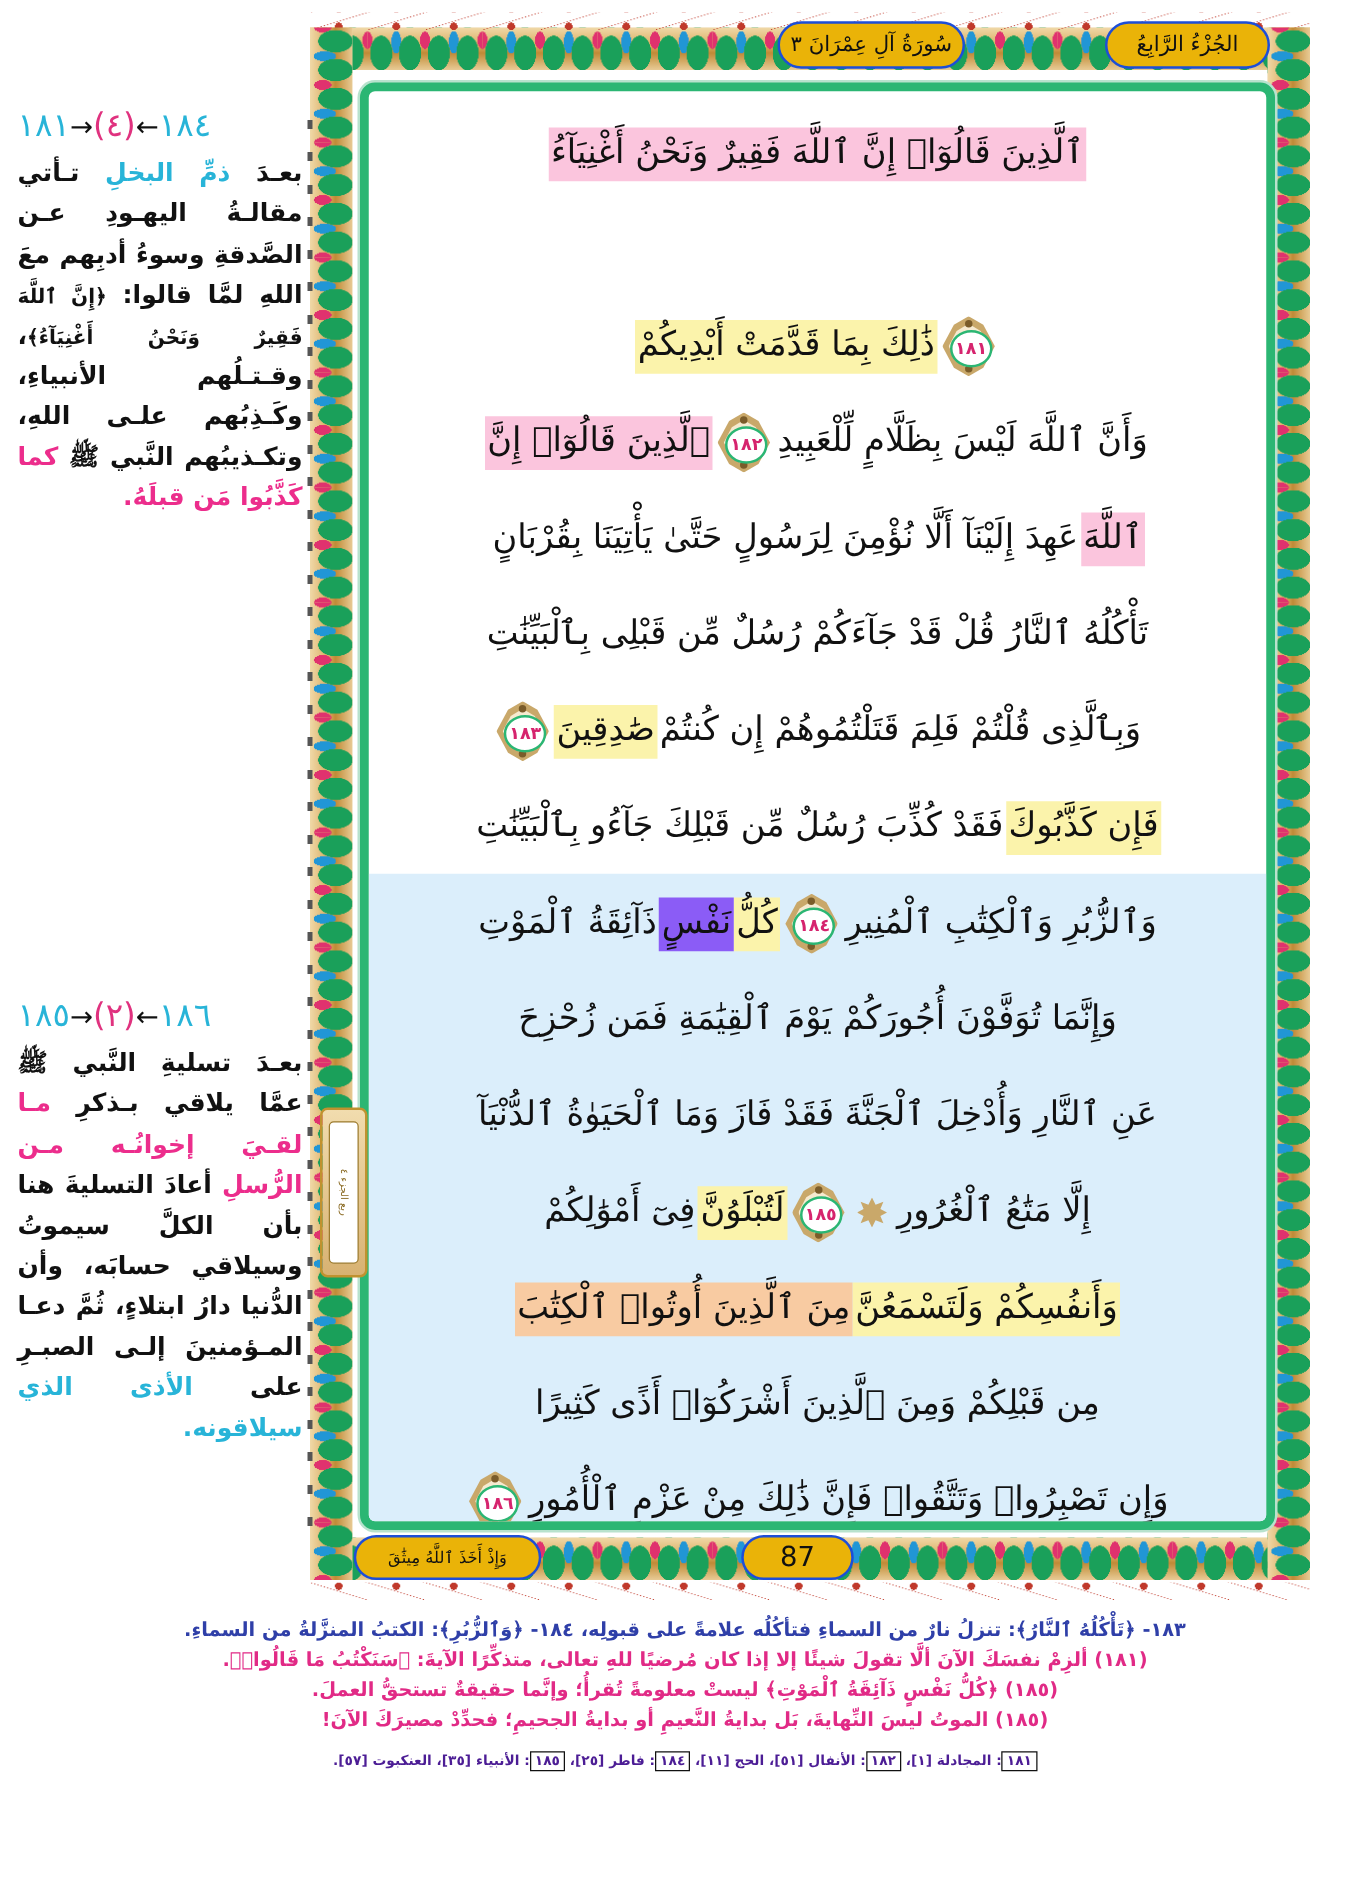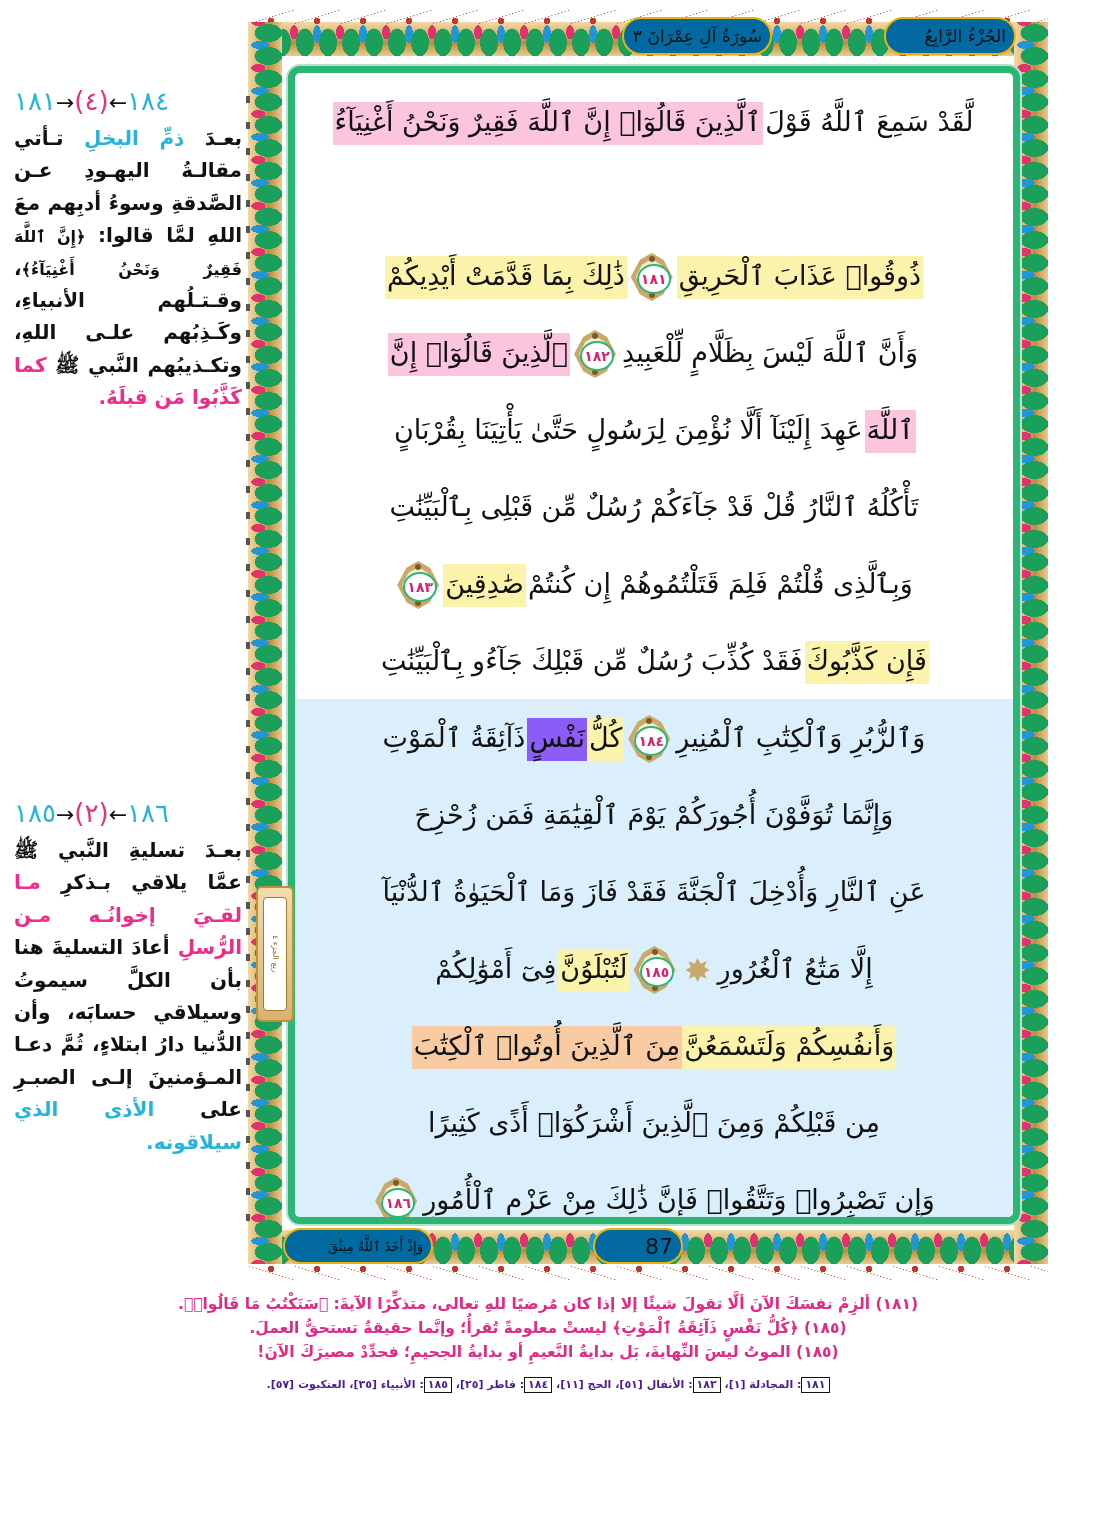--- a/index.html
+++ b/index.html
@@ -43,24 +43,24 @@
     position:absolute;height:14px;
     background-repeat:repeat-x;background-size:46px 14px;
     background-image:
       linear-gradient(to bottom right, transparent 49%, #c0392b 50%, transparent 51%),
       radial-gradient(circle 3px at 23px 11px, #c0392b 0 99%, transparent 100%);
   }
 
   
   .cartouche{
     position:absolute;
-    background:#0369a1;
-    border:2px solid #eab308;
+    background:#eab308;
+    border:2px solid #1d4ed8;
     border-radius:22px;
-    display:flex;align-items:center;
+    display:flex;align-items:center;justify-content:center;
     z-index:6;
     color:#111;
     font-size:17px;
     white-space:nowrap;
     padding:0 8px;
     box-sizing:border-box;
   }
   #surah-cartouche{left:622px;top:17px;width:150px;height:38px;}
   #juz-cartouche{left:884px;top:17px;width:132px;height:38px;}
   #catchword-cartouche{left:283px;top:1228px;width:150px;height:36px;font-size:13px;}
@@ -220,25 +220,23 @@
     <span>سُورَةُ آلِ عِمْرَانَ ٣</span>
   </div>
   <div class="cartouche" id="juz-cartouche">
     <span>الجُزْءُ الرَّابِعُ</span>
   </div>
 
   <div class="green-frame">
     <div class="blue-block"></div>
     <div class="ayah-lines" id="ayah-lines">
         <div class="aline" style="top: 14px;">
-          <span class="atext">لَّقَدْ سَمِعَ ٱللَّهُ قَوْلَ </span>
           <span class="atext hl-pink">ٱلَّذِينَ قَالُوٓا۟ إِنَّ ٱللَّهَ فَقِيرٌ وَنَحْنُ أَغْنِيَآءُ</span>
         </div>
         <div class="aline" style="top: 168px;">
-          <span class="atext hl-yellow">ذُوقُوا۟ عَذَابَ ٱلْحَرِيقِ</span>
           <span class="ayah-num">
             <span class="oct"></span>
             <span class="oct2"></span>
             <span class="dotT"></span>
             <span class="dotB"></span>
             <span class="ring">
               <span class="nv">١٨١</span>
             </span>
           </span>
           <span class="atext hl-yellow">ذَٰلِكَ بِمَا قَدَّمَتْ أَيْدِيكُمْ</span>
@@ -363,19 +361,20 @@
   </div>
 
   <div class="cartouche" id="catchword-cartouche">
     <span>وَإِذْ أَخَذَ ٱللَّهُ مِيثَٰقَ</span>
   </div>
   <div class="cartouche" id="pagenum-cartouche">
     <span>87</span>
   </div>
 
   <div class="footnotes">
+    <div class="fn-line fn-blue">١٨٣- ﴿تَأْكُلُهُ ٱلنَّارُ﴾: تنزلُ نارٌ من السماءِ فتأكُلُه علامةً على قبولِه، ١٨٤- ﴿وَٱلزُّبُرِ﴾: الكتبُ المنزَّلةُ من السماءِ.</div>
     <div class="fn-line fn-pink">(١٨١) ألزِمْ نفسَكَ الآنَ ألَّا تقولَ شيئًا إلا إذا كان مُرضيًا للهِ تعالى، متذكِّرًا الآيةَ: ﴿سَنَكْتُبُ مَا قَالُوا۟﴾.</div>
     <div class="fn-line fn-pink">(١٨٥) ﴿كُلُّ نَفْسٍ ذَآئِقَةُ ٱلْمَوْتِ﴾ ليستْ معلومةً تُقرأُ؛ وإنَّما حقيقةٌ تستحقُّ العملَ.</div>
     <div class="fn-line fn-pink">(١٨٥) الموتُ ليسَ النِّهايةَ، بَل بدايةُ النَّعيمِ أو بدايةُ الجحيمِ؛ فحدِّدْ مصيرَكَ الآنَ!</div>
     <div class="fn-line fn-black" id="fn-refs" style="margin-top:12px;"><span class="fn-box">١٨١</span><span>: المجادلة [١]، </span><span class="fn-box">١٨٢</span><span>: الأنفال [٥١]، الحج [١١]، </span><span class="fn-box">١٨٤</span><span>: فاطر [٢٥]، </span><span class="fn-box">١٨٥</span><span>: الأنبياء [٣٥]، العنكبوت [٥٧].</span></div>
   </div>
 
 </div>
 
 </body></html>

